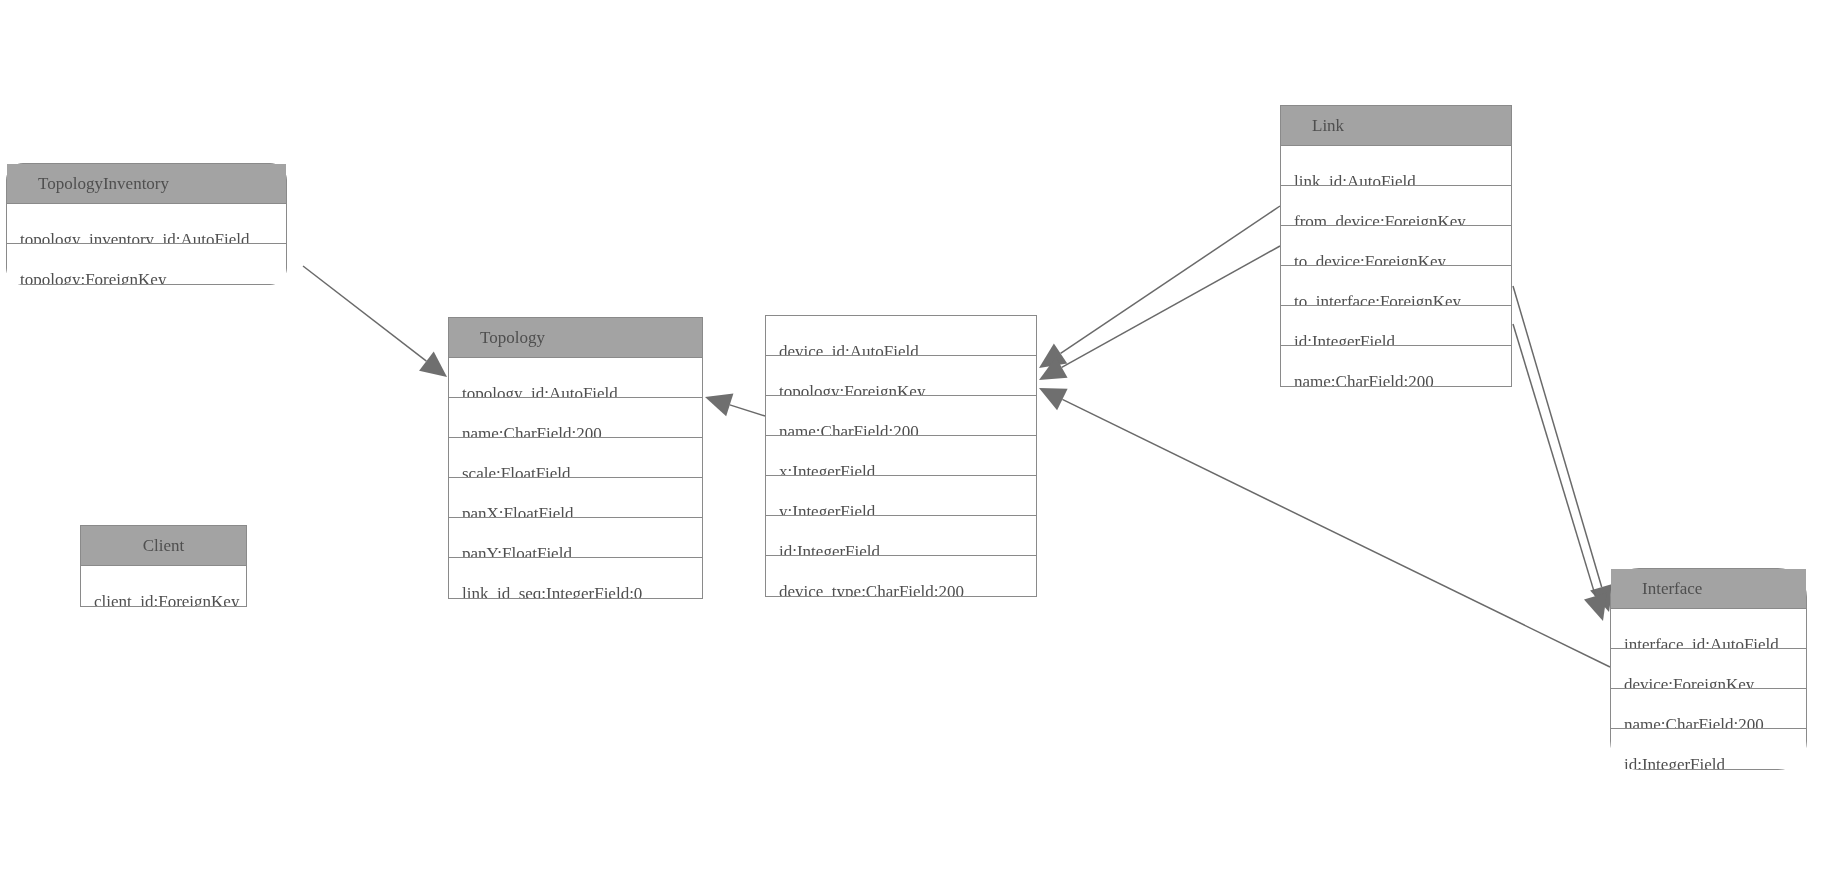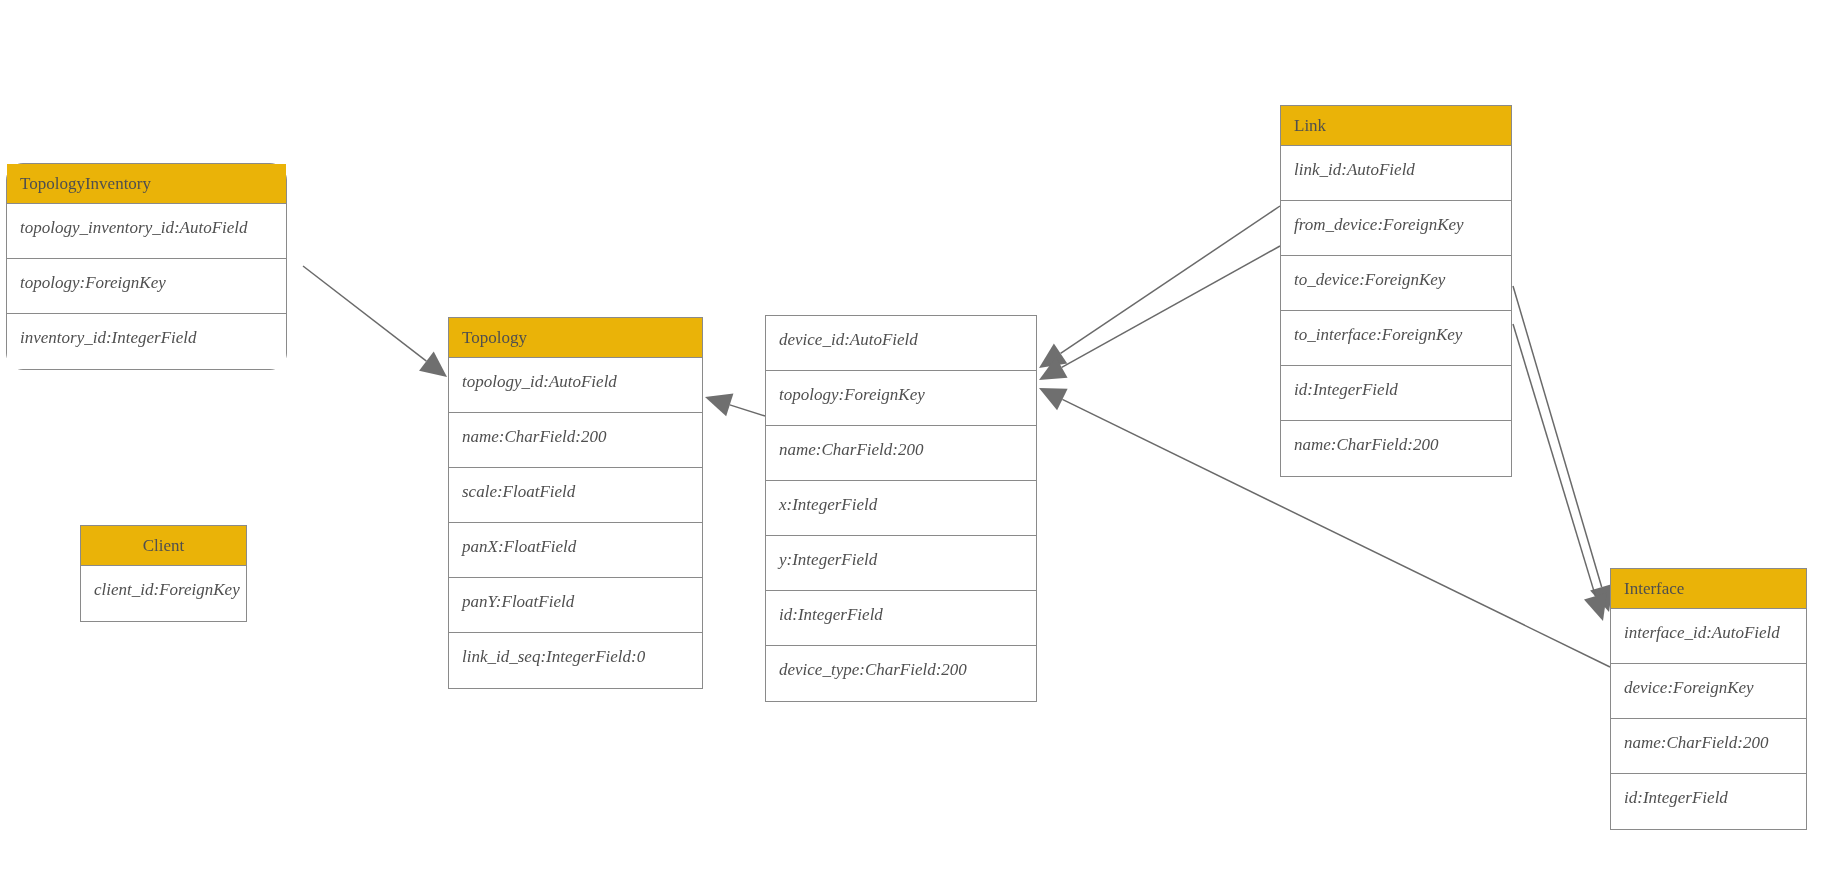--- a/index.html
+++ b/index.html
@@ -28,36 +28,35 @@
     box-sizing: border-box;
     border: 1px solid #8a8a8a;
     background: #ffffff;
     color: #4f4f4f;
     font-size: 17px;
   }
   .entity-header {
     box-sizing: border-box;
     height: 40px;
     line-height: 40px;
-    padding: 0 13px;
-    background: #eab308;
+    padding: 0 31px;
+    background: #a3a3a3;
     border-bottom: 1px solid #8a8a8a;
     white-space: nowrap;
     overflow: hidden;
   }
   .entity-row {
     box-sizing: border-box;
-    height: 55px;
+    height: 40px;
     line-height: 40px;
-    padding: 4px 13px;
+    padding: 16px 13px;
     background: #ffffff;
     border-bottom: 1px solid #8a8a8a;
     white-space: nowrap;
     overflow: hidden;
-    font-style: italic;
   }
   .entity-row:last-child {
     border-bottom: none;
   }
 </style>
 </head>
 <body>
 
 <div id="canvas">
   <svg id="relations-svg" viewBox="0 0 1824 874" xmlns="http://www.w3.org/2000/svg">
@@ -74,21 +73,20 @@
       <line x1="1513" y1="286" x2="1601.6553918553923" y2="587.0589348422694" stroke="#6a6a6a" stroke-width="1.5"></line>
       <polygon points="1609,612 1590.1441310133628,590.4487539859346 1613.1666526974218,583.6691156986043" fill="#6f6f6f"></polygon>
       <line x1="1513" y1="324" x2="1595.4598077226453" y2="596.1173654847297" stroke="#6a6a6a" stroke-width="1.5"></line>
       <polygon points="1603,621 1583.9755148694437,599.5974542281242 1606.944100575847,592.6372767413352" fill="#6f6f6f"></polygon>
     </svg>
   <div id="entities">
       <div class="entity" style="left: 6px; top: 163px; width: 281px; border-radius: 17px;">
         <div class="entity-header">TopologyInventory</div>
         <div class="entity-row">topology_inventory_id:AutoField</div>
         <div class="entity-row">topology:ForeignKey</div>
-        <div class="entity-row">inventory_id:IntegerField</div>
       </div>
       <div class="entity" style="left: 448px; top: 317px; width: 255px;">
         <div class="entity-header">Topology</div>
         <div class="entity-row">topology_id:AutoField</div>
         <div class="entity-row">name:CharField:200</div>
         <div class="entity-row">scale:FloatField</div>
         <div class="entity-row">panX:FloatField</div>
         <div class="entity-row">panY:FloatField</div>
         <div class="entity-row">link_id_seq:IntegerField:0</div>
       </div>
@@ -107,21 +105,21 @@
       </div>
       <div class="entity" style="left: 1280px; top: 105px; width: 232px;">
         <div class="entity-header">Link</div>
         <div class="entity-row">link_id:AutoField</div>
         <div class="entity-row">from_device:ForeignKey</div>
         <div class="entity-row">to_device:ForeignKey</div>
         <div class="entity-row">to_interface:ForeignKey</div>
         <div class="entity-row">id:IntegerField</div>
         <div class="entity-row">name:CharField:200</div>
       </div>
-      <div class="entity" style="left: 1610px; top: 568px; width: 197px;">
+      <div class="entity" style="left: 1610px; top: 568px; width: 197px; border-radius: 29px;">
         <div class="entity-header">Interface</div>
         <div class="entity-row">interface_id:AutoField</div>
         <div class="entity-row">device:ForeignKey</div>
         <div class="entity-row">name:CharField:200</div>
         <div class="entity-row">id:IntegerField</div>
       </div>
     </div>
 </div>
 
 </body></html>

